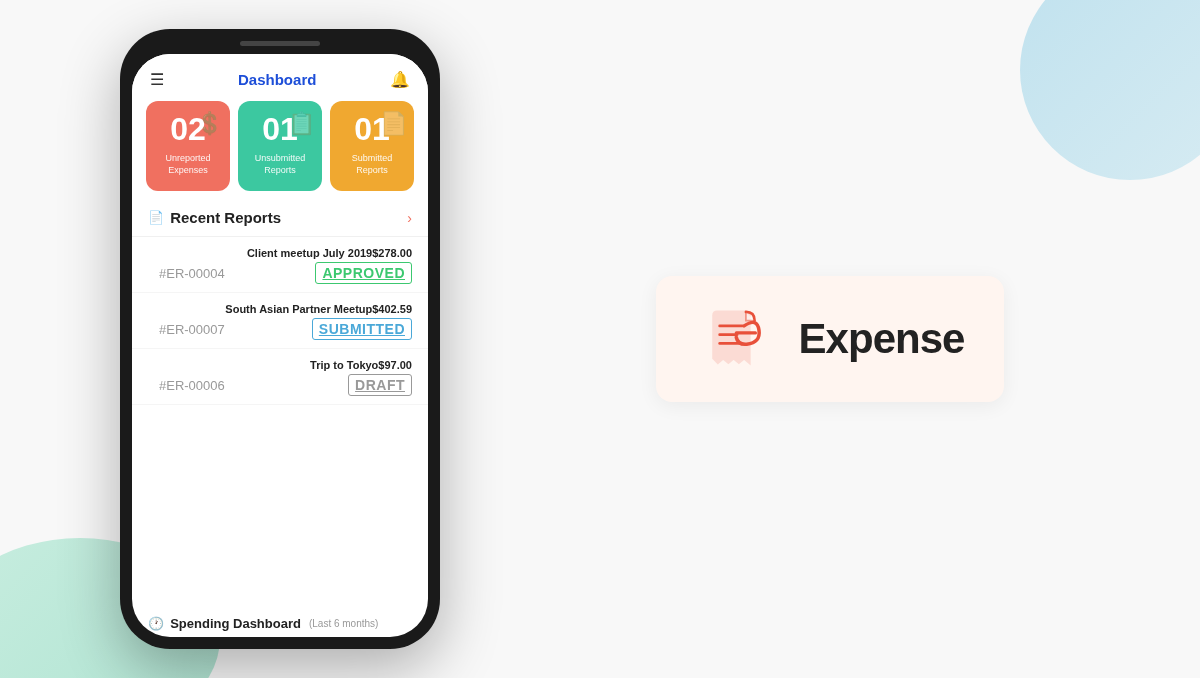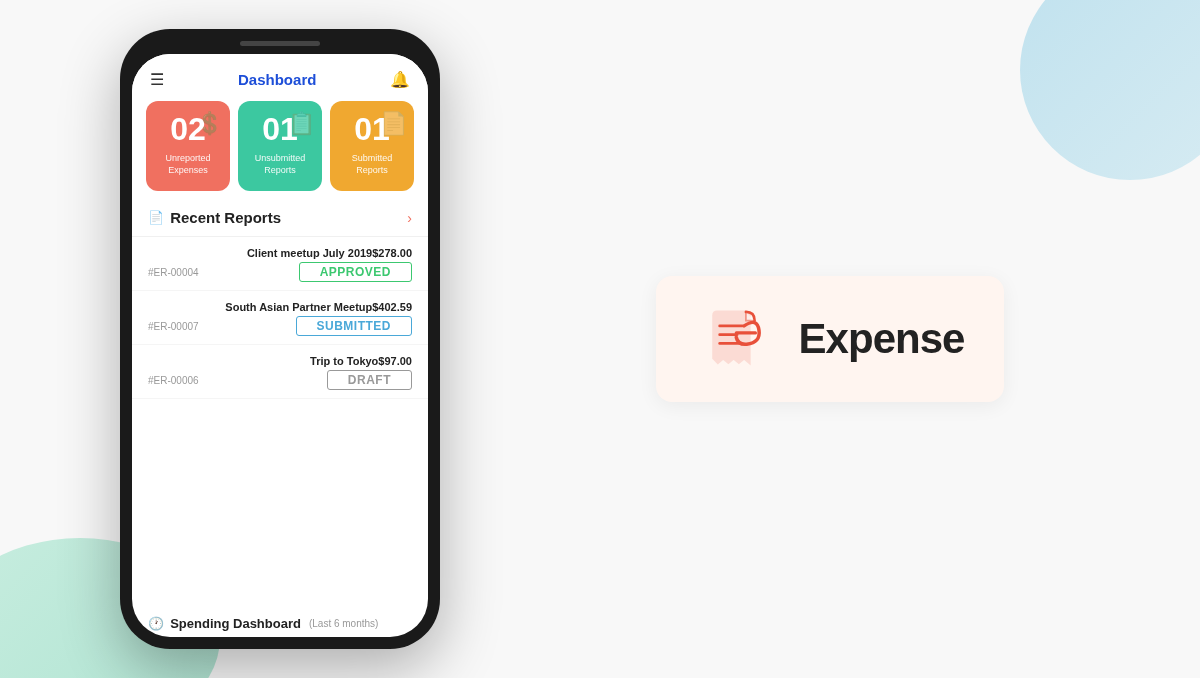--- a/index.html
+++ b/index.html
@@ -190,30 +190,32 @@
       font-size: 11px;
       font-weight: 700;
       color: #222;
     }
     .report-bottom-row {
       display: flex;
       justify-content: space-between;
       align-items: center;
     }
     .report-id {
-      font-size: 10px;
+      font-size: 13px;
       color: #999;
+      margin-left: 11px;
     }
     .status-badge {
-      font-size: 12px;
-      font-weight: 700;
-      padding: 2px 20px;
+      font-size: 14px;
+      font-weight: 700;
+      padding: 2px 6px;
       border-radius: 3px;
       letter-spacing: 0.5px;
       text-transform: uppercase;
+      text-decoration: underline;
     }
     .status-badge.approved {
       color: #3cc870;
       border: 1px solid #3cc870;
       background: transparent;
     }
     .status-badge.submitted {
       color: #4aa8d8;
       border: 1px solid #4aa8d8;
       background: transparent;

